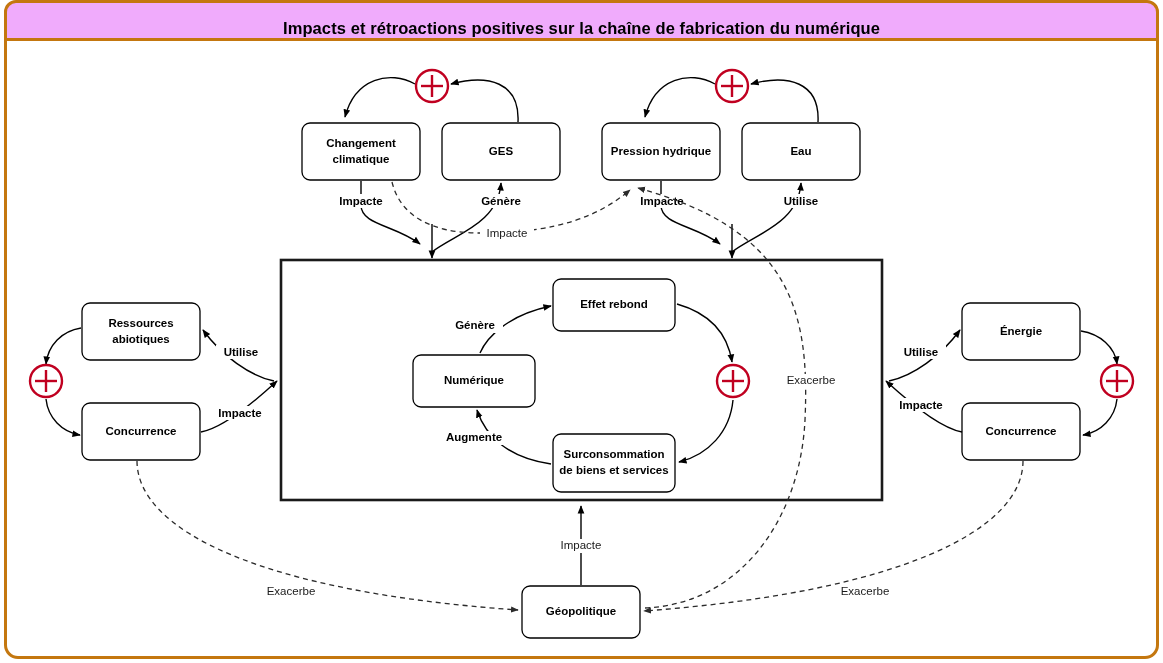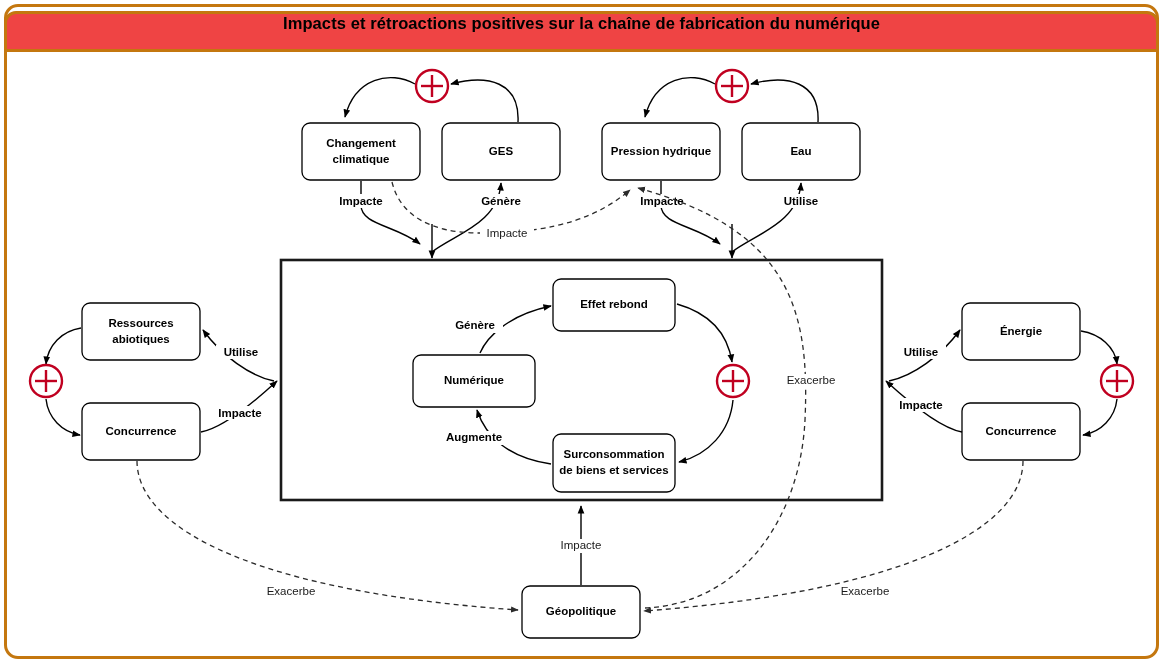--- a/index.html
+++ b/index.html
@@ -24,29 +24,29 @@
     width: 1155px;
     height: 655px;
     box-sizing: border-box;
     border: 3px solid #c4770f;
     border-radius: 14px;
     background: #ffffff;
   }
   .title-bar {
     position: absolute;
     left: 4px;
-    top: 11px;
+    top: 0;
     width: 1155px;
     height: 41px;
     box-sizing: border-box;
-    background: #ef4444;
+    background: #f0abfc;
     border: 3px solid #c4770f;
     border-radius: 12px 12px 0 0;
     display: flex;
-    align-items: flex-start;
+    align-items: flex-end;
     justify-content: center;
   }
   .title-text {
     font-size: 16.5px;
     font-weight: bold;
     color: #000000;
     letter-spacing: 0.1px;
   }
   svg.diagram {
     position: absolute;

